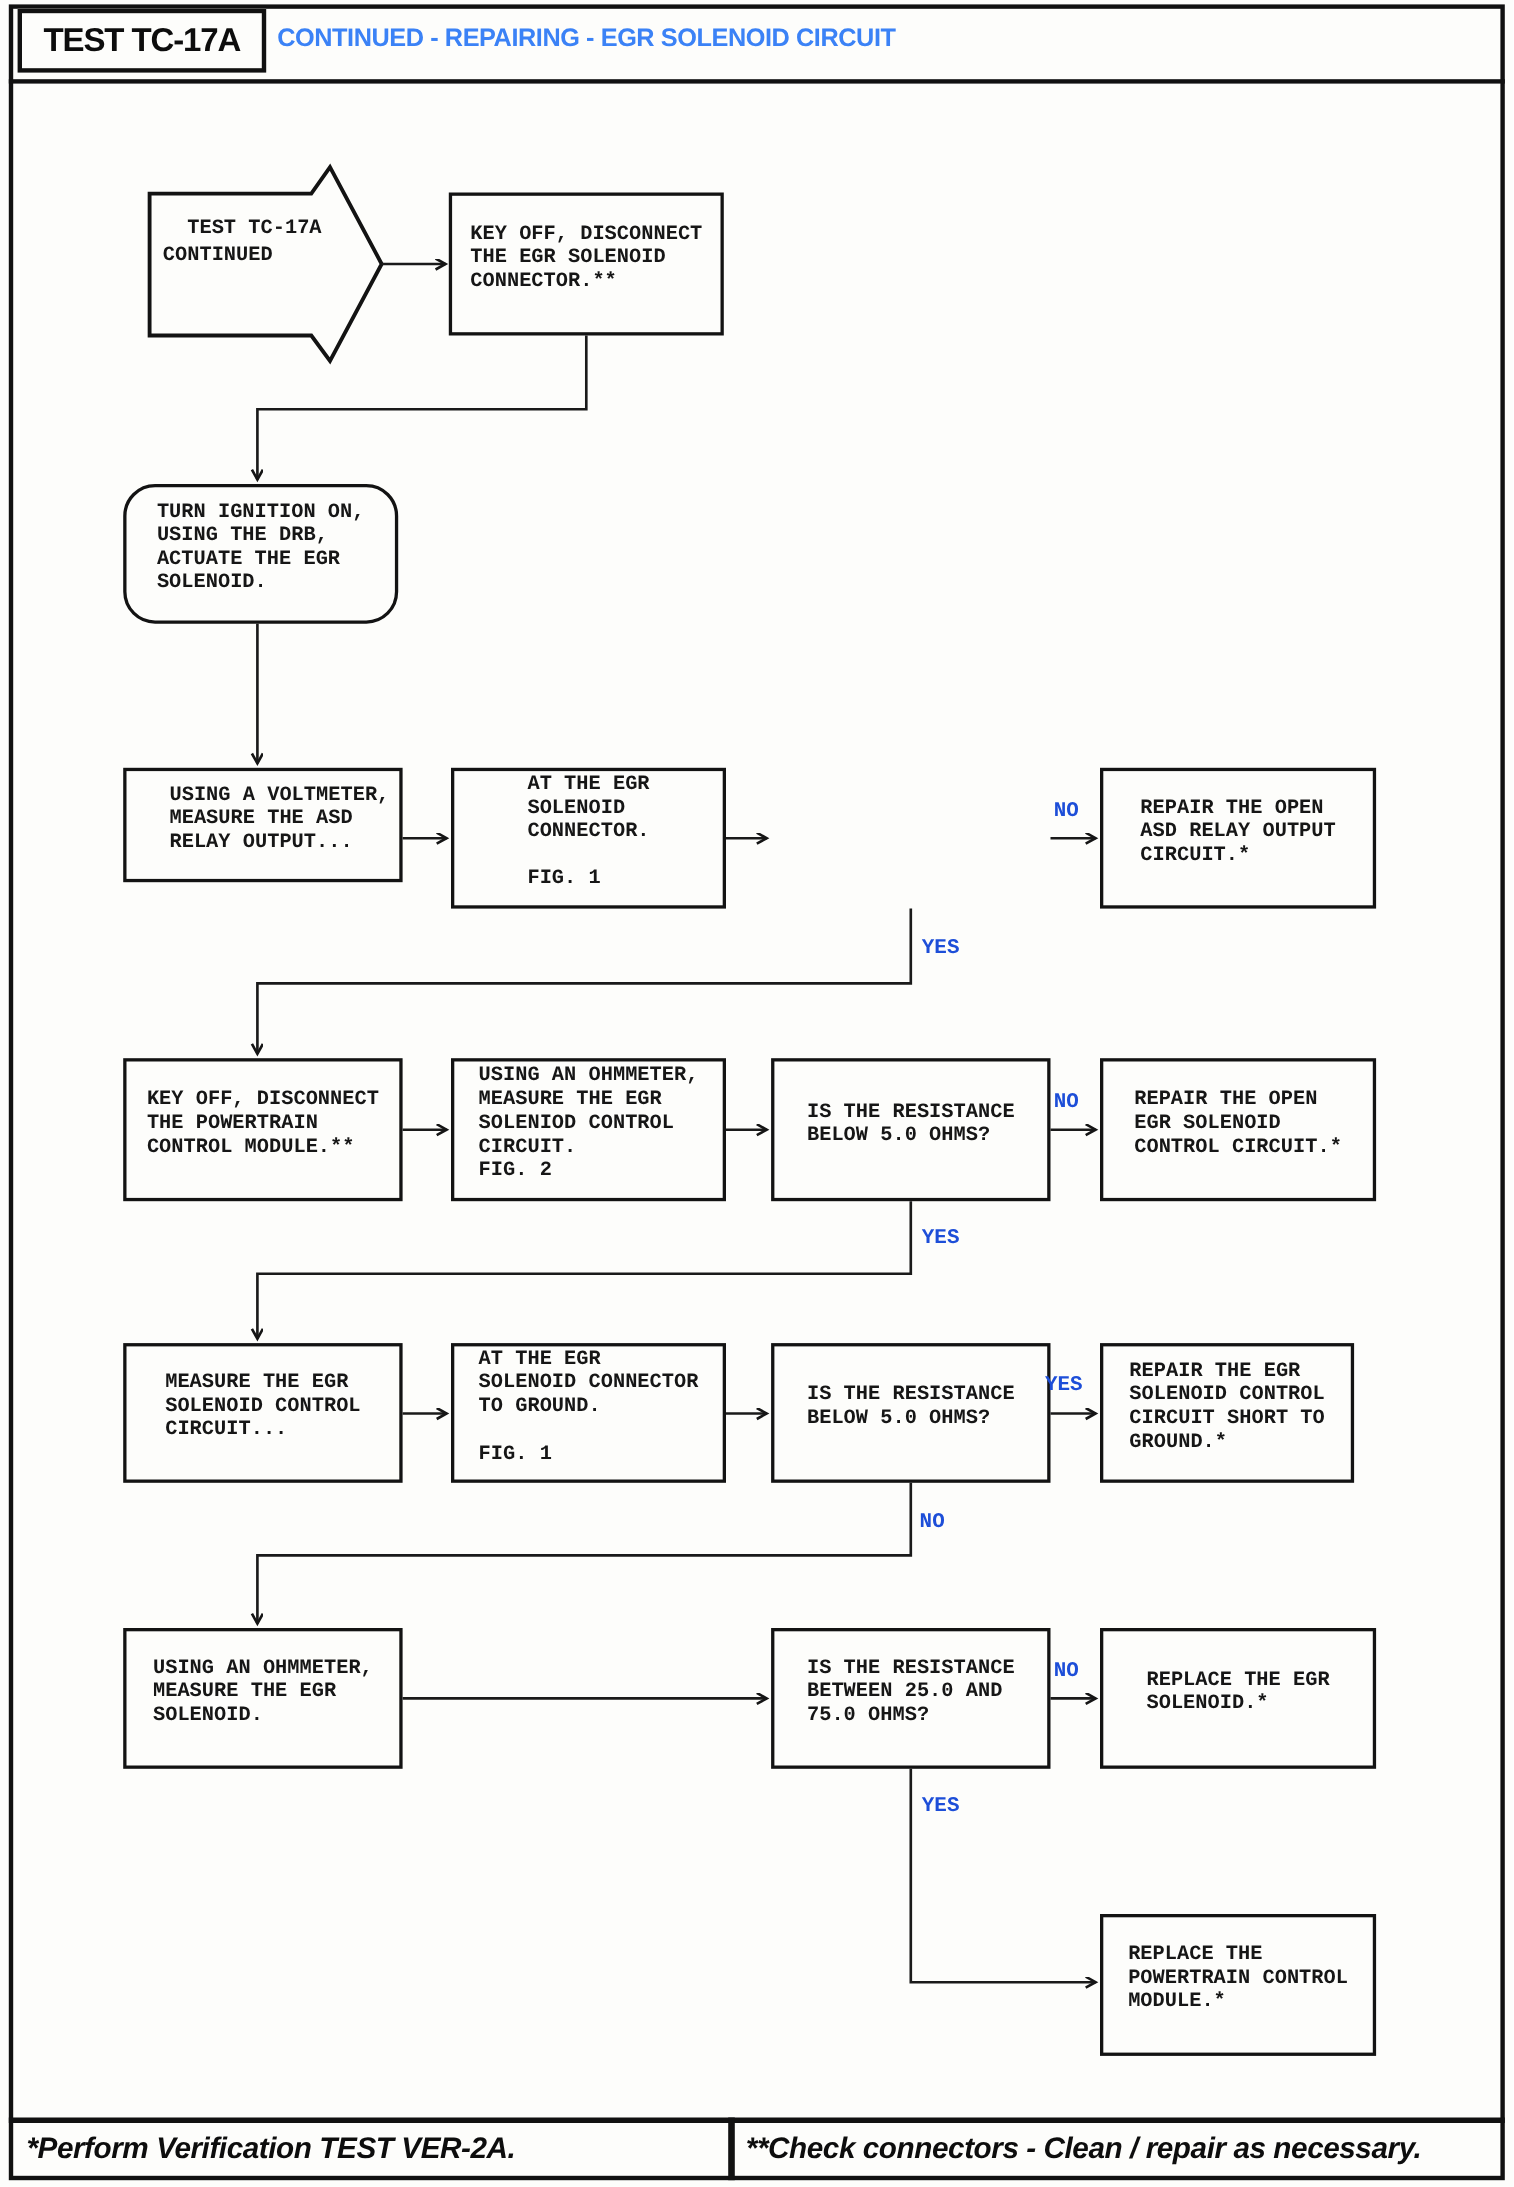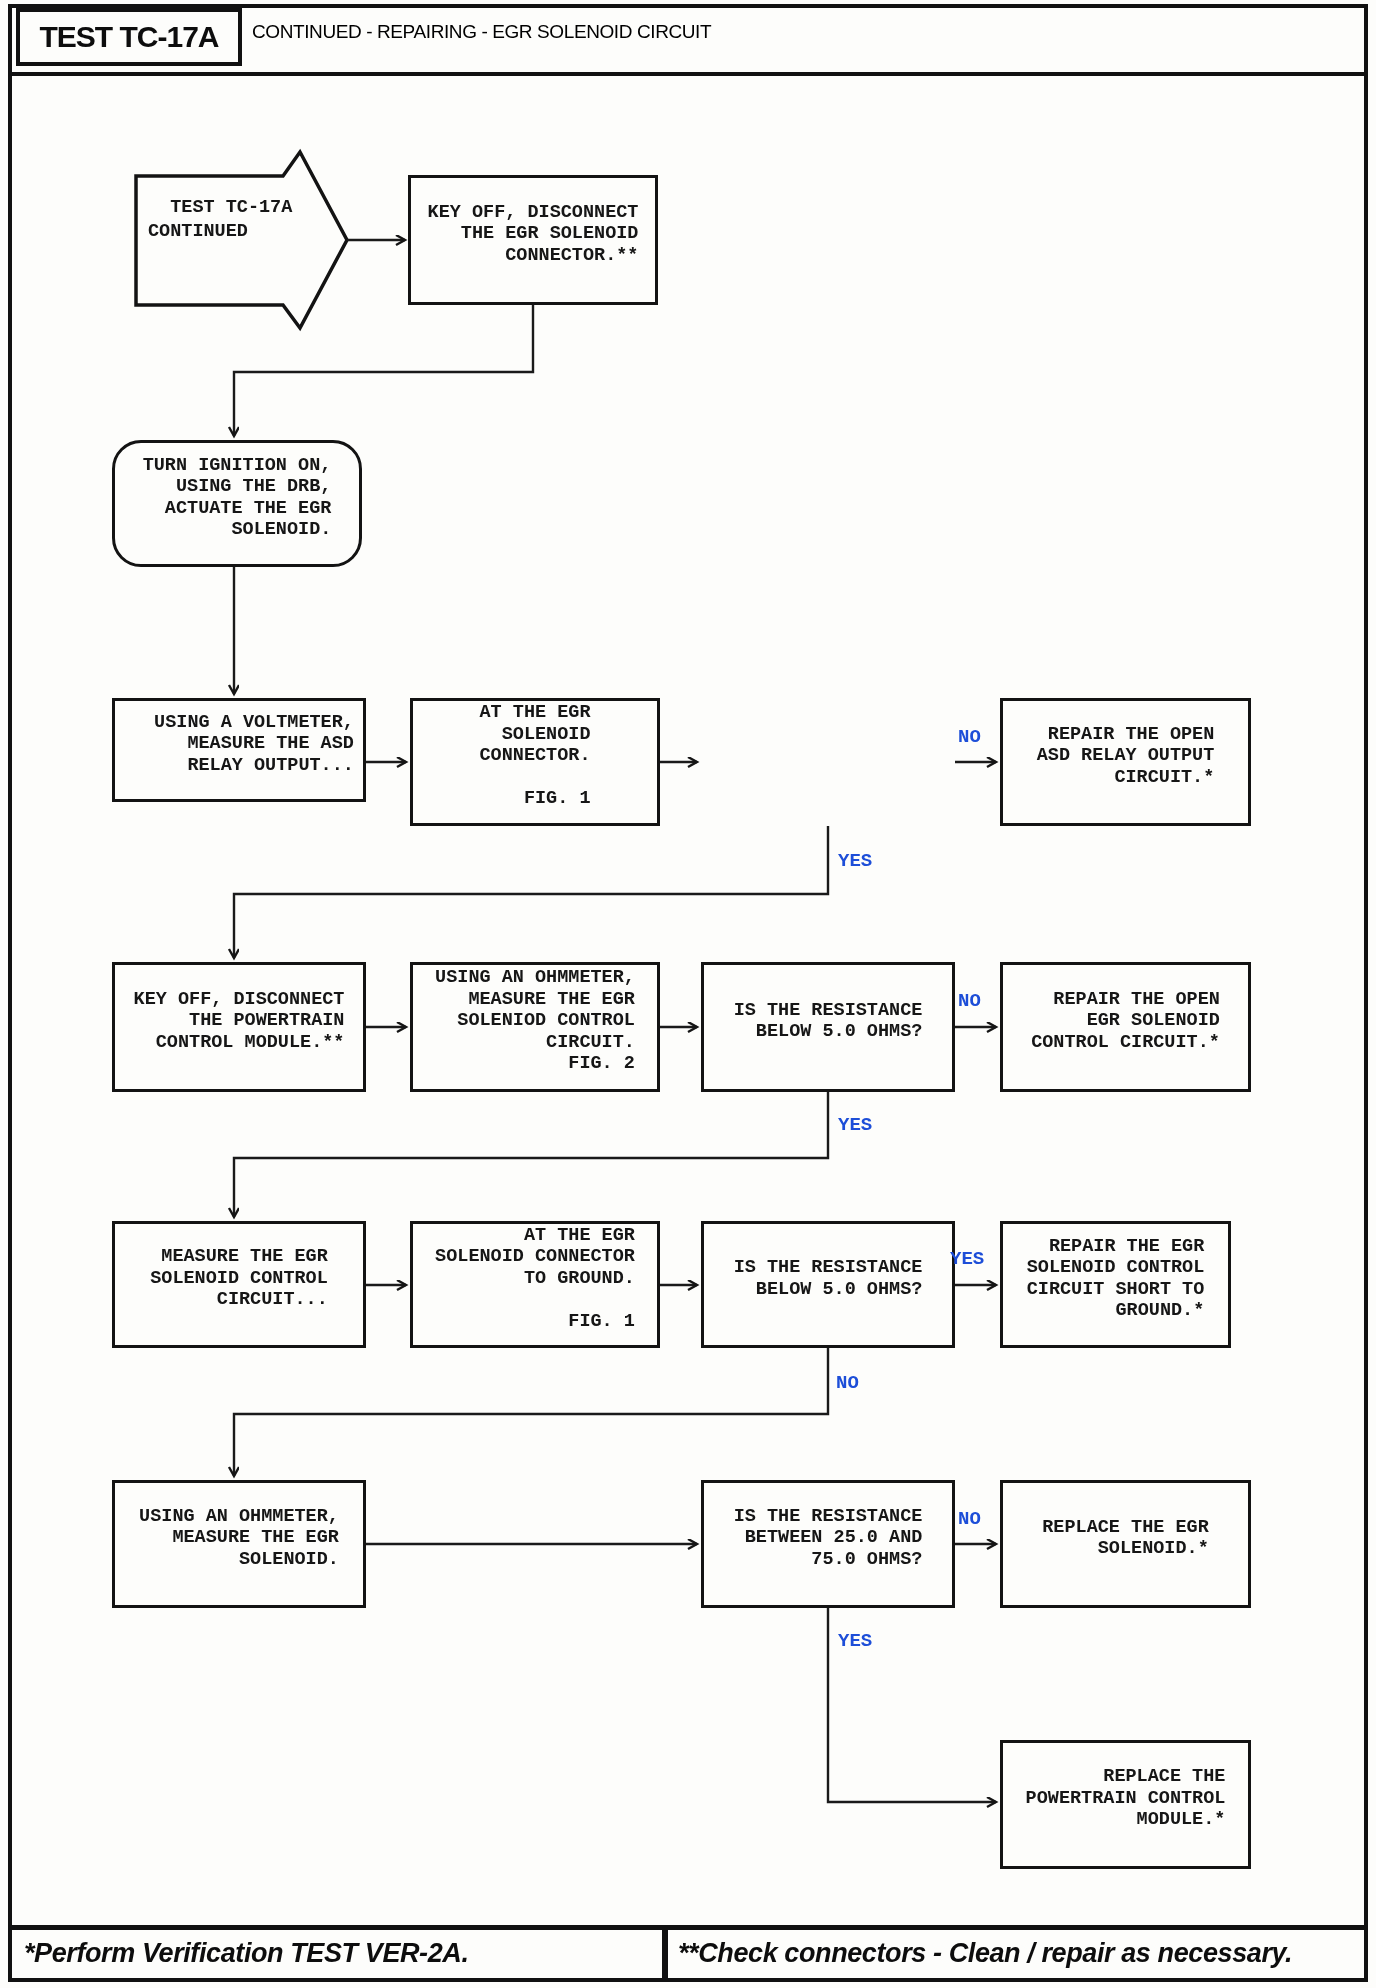--- a/index.html
+++ b/index.html
@@ -16,28 +16,28 @@
   .hline { position:absolute; background:#111; }
   .vline { position:absolute; background:#111; }
   .testid-box {
     position:absolute; left:16px; top:8px; width:226px; height:58px;
     border:4px solid #111; background:#fdfdfb;
     display:flex; align-items:center; justify-content:center;
     font-weight:bold; font-size:30px; letter-spacing:-1px; color:#0d0d0d;
   }
   .page-title {
     position:absolute; left:252px; top:21px;
-    font-weight:normal; font-size:19px; letter-spacing:-0.4px; color:#000000;
+    font-weight:bold; font-size:23px; letter-spacing:-0.4px; color:#3b82f6;
     white-space:nowrap;
   }
   .conn { position:absolute; left:0; top:0; }
   .node {
     position:absolute; border:3px solid #131313; background:transparent;
     display:flex; align-items:center; justify-content:center;
-    text-align:right; white-space:pre-line;
+    text-align:left; white-space:pre-line;
     font-family:"Liberation Mono","DejaVu Sans Mono",monospace;
     font-weight:700; font-size:18.5px; line-height:21.5px; color:#161616;
     padding:4px 2px 16px 2px;
   }
   .start-text {
     position:absolute; left:148px; top:196px; width:170px;
     white-space:pre; text-align:left;
     font-family:"Liberation Mono","DejaVu Sans Mono",monospace;
     font-weight:700; font-size:18.5px; line-height:24px; color:#161616;
   }

